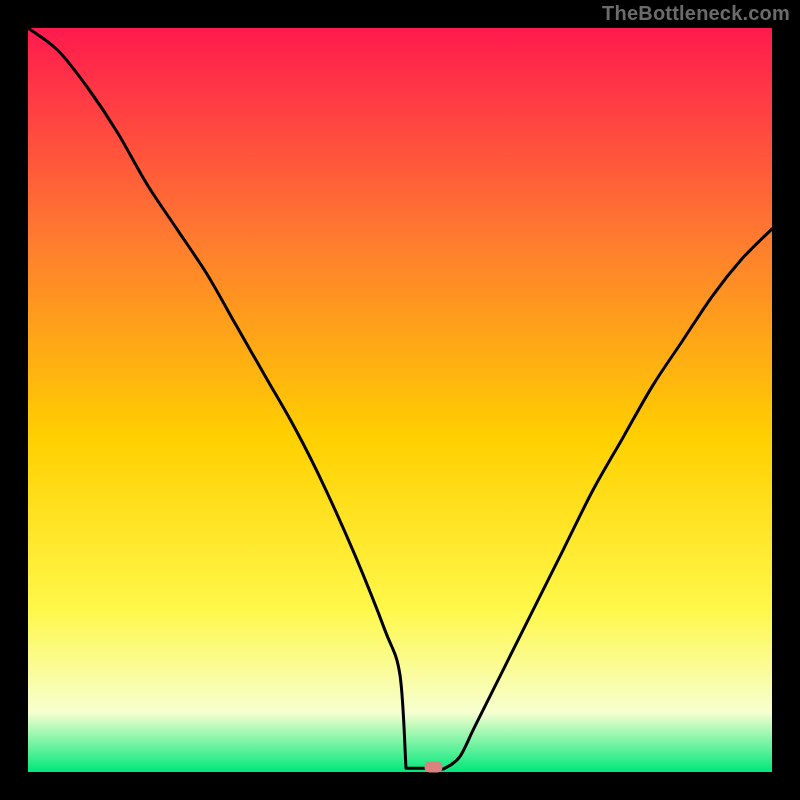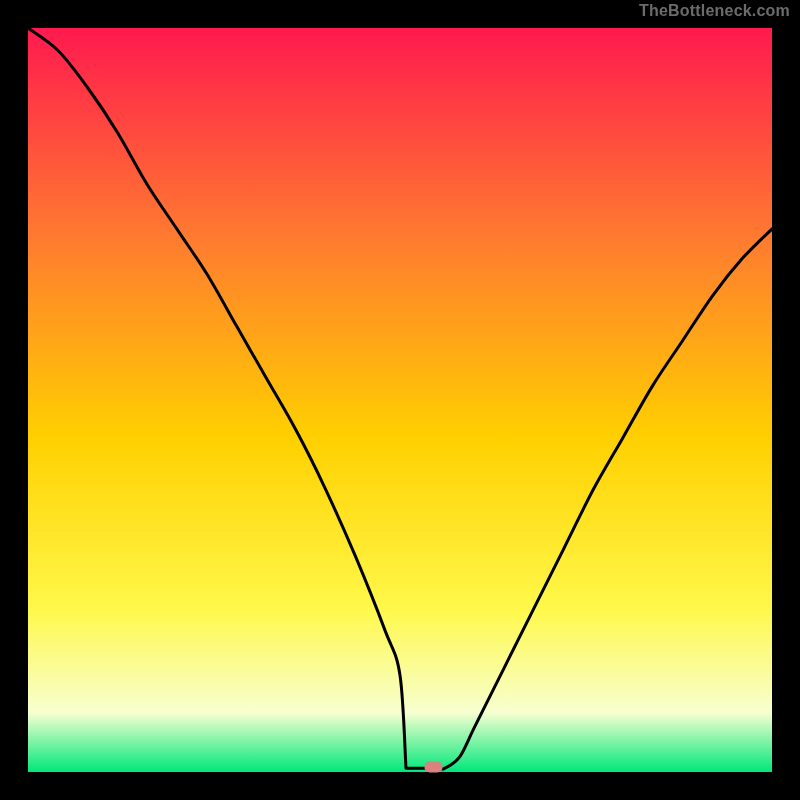--- a/index.html
+++ b/index.html
@@ -18,21 +18,21 @@
   svg {
     position: absolute;
     top: 0;
     left: 0;
   }
   .watermark {
     position: absolute;
     top: 2px;
     right: 10px;
     font-family: Arial, Helvetica, sans-serif;
-    font-size: 16px;
+    font-size: 20px;
     font-weight: 600;
     color: #6b6b6b;
     letter-spacing: 0.2px;
     user-select: none;
   }
 </style>
 </head>
 <body>
 
 <div class="stage">

